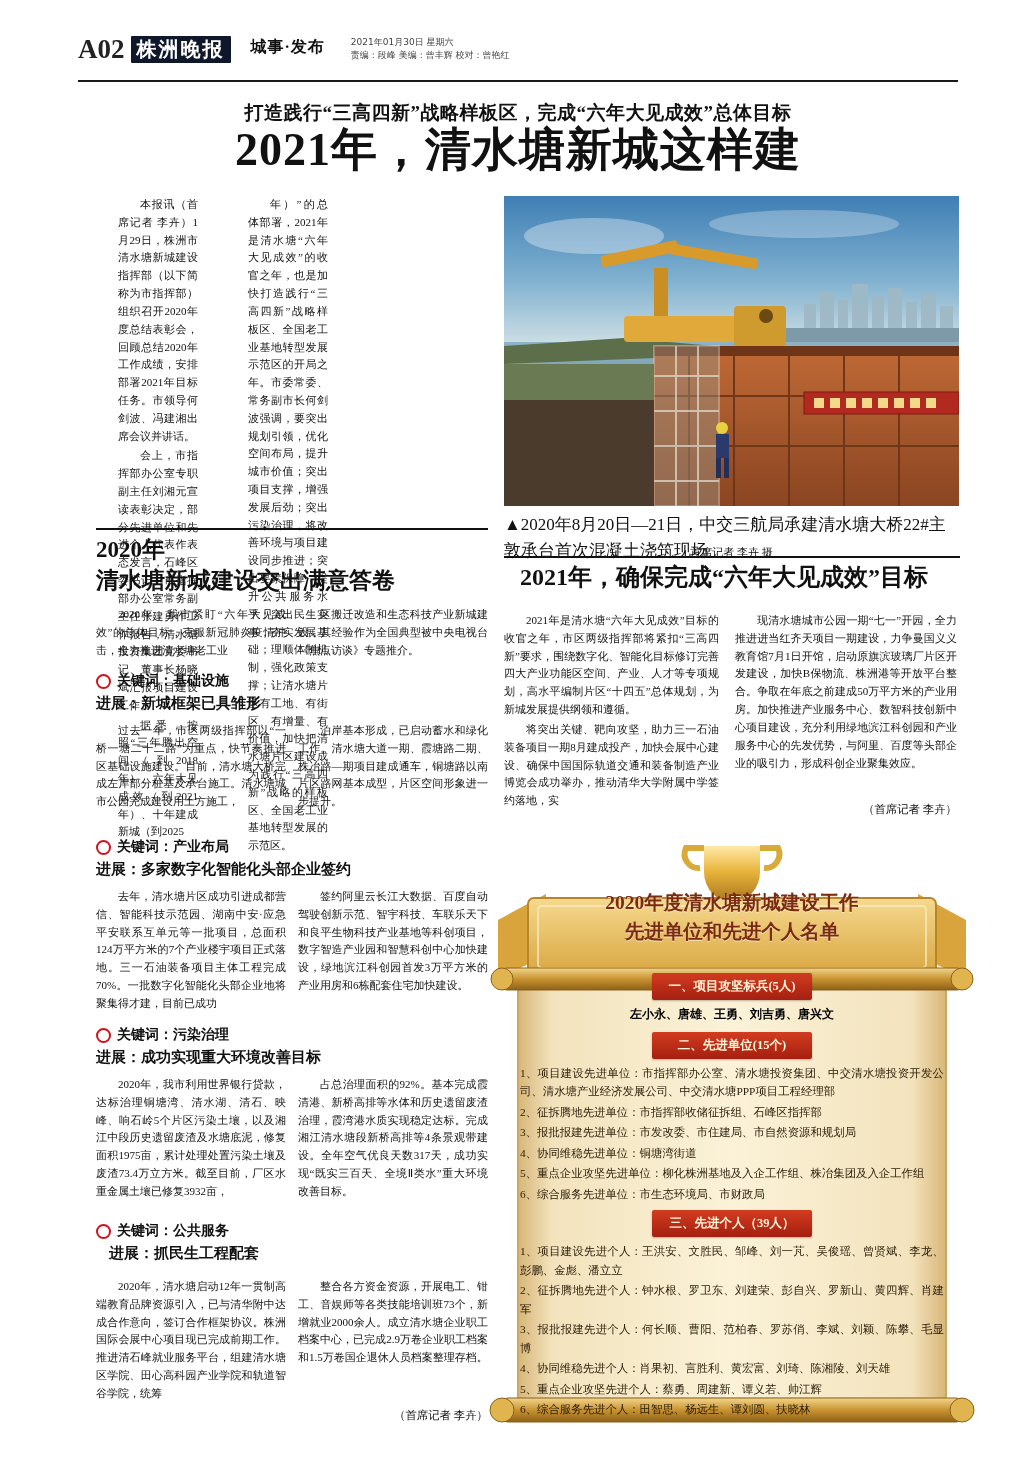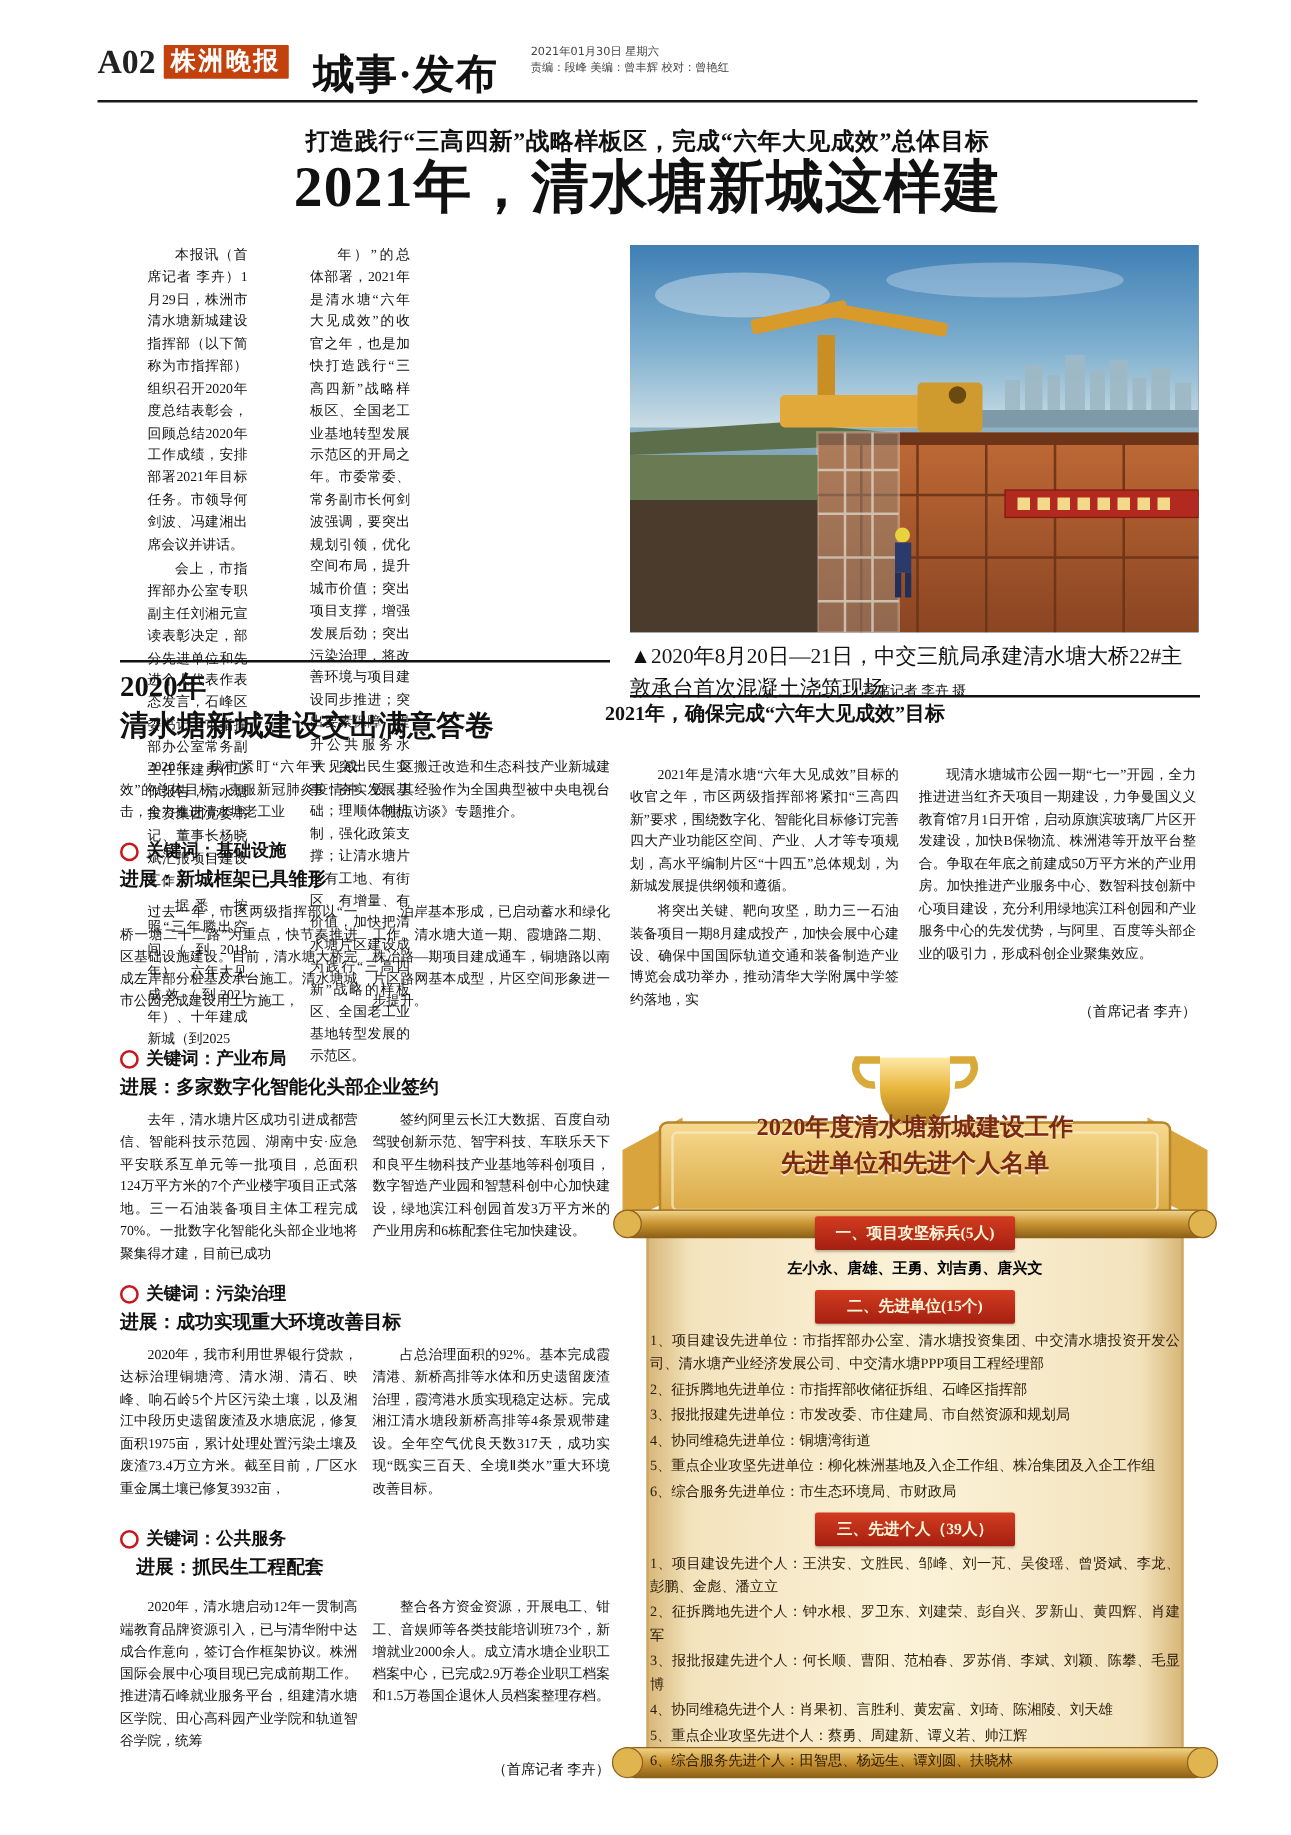--- a/index.html
+++ b/index.html
@@ -17,29 +17,29 @@
   .masthead{
     position:absolute;left:78px;top:34px;width:880px;height:42px;
     display:flex;align-items:flex-start;
   }
   .folio{
     font-family:"Liberation Serif","DejaVu Serif",serif;
     font-size:27px;font-weight:700;color:#222;letter-spacing:0px;
     line-height:1;margin-right:6px;margin-top:2px;
   }
   .paper-logo{
-    background:#c2410c;color:#fff;
+    background:#0f172a;color:#fff;
     font-family:"Liberation Serif","DejaVu Serif",serif;
     font-weight:700;font-size:20px;letter-spacing:2px;
     padding:3px 6px 4px 6px;line-height:1;margin-top:2px;
     border-radius:1px;
   }
   .section-title{
     font-family:"Liberation Serif","DejaVu Serif",serif;
-    font-size:33px;font-weight:700;color:#111;margin-left:20px;margin-top:3px;
+    font-size:16px;font-weight:700;color:#111;margin-left:20px;margin-top:3px;
     letter-spacing:1px;
   }
   .masthead-meta{
     margin-left:26px;margin-top:2px;
     font-size:9px;color:#444;line-height:1.45;
   }
   .masthead-meta div{white-space:nowrap;}
   .rule{
     position:absolute;left:78px;top:80px;width:880px;height:2px;background:#1a1a1a;
   }
@@ -87,21 +87,21 @@
     font-size:11px;color:#111;
   }
 
   
   .sub-head{
     position:absolute;
     font-family:"Liberation Serif","DejaVu Serif",serif;
     font-weight:700;color:#111;
   }
   #sub-2020{left:96px;top:534px;width:390px;font-size:23px;line-height:1.35;}
-  #sub-2021{left:484px;top:562px;width:455px;font-size:16px;line-height:1.3;}
+  #sub-2021{left:520px;top:562px;width:455px;font-size:24px;line-height:1.3;}
   .sub-rule{position:absolute;background:#111;height:1.5px;}
   #rule-2020{left:96px;top:528px;width:392px;}
   #rule-2021{left:504px;top:556px;width:456px;}
 
   
   #left-a-1{left:96px;top:606px;width:190px;}
   #left-a-2{left:298px;top:606px;width:190px;}
 
   .kw-line{
     position:absolute;

